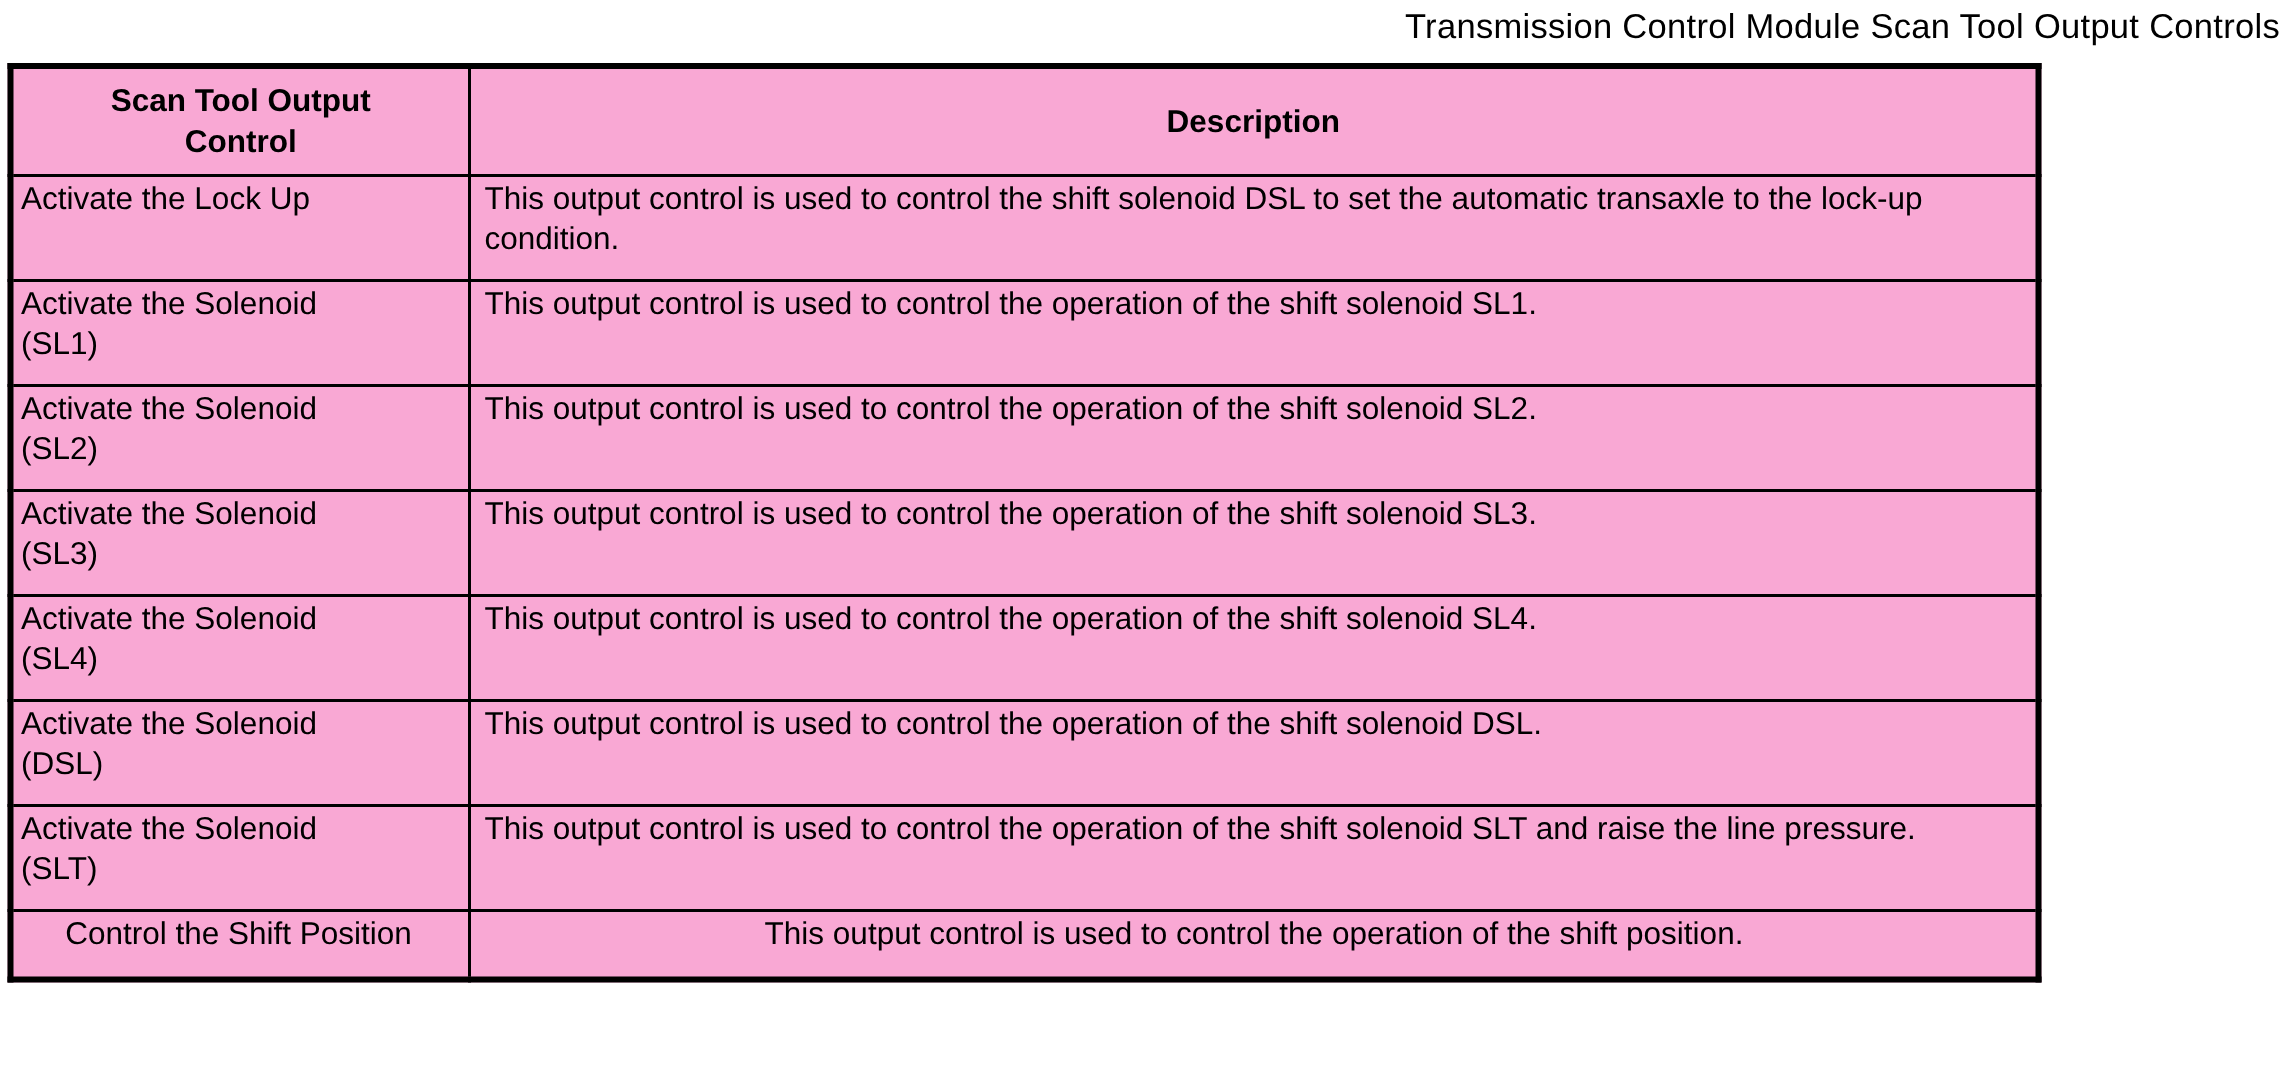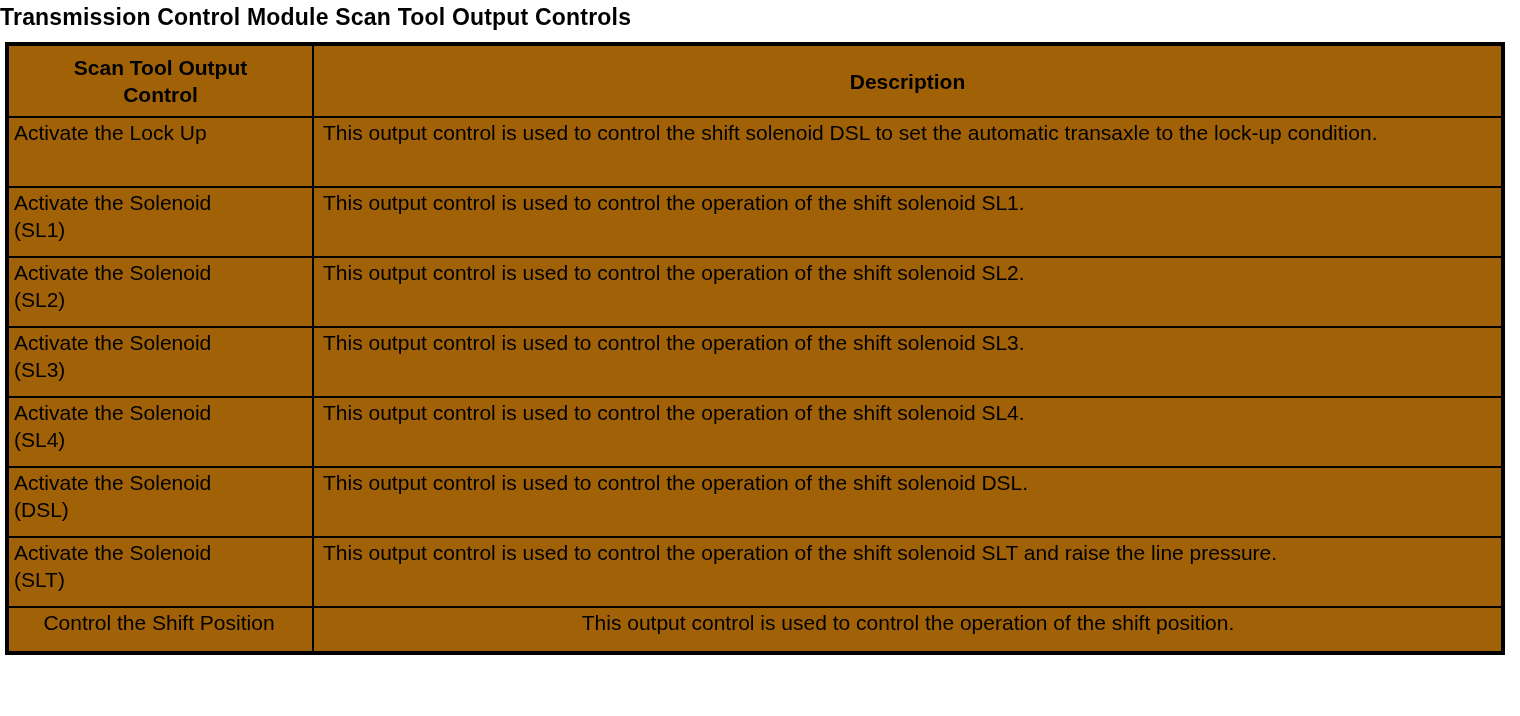--- a/index.html
+++ b/index.html
@@ -6,32 +6,32 @@
     margin: 0;
     padding: 0;
     background: #ffffff;
     width: 1520px;
     height: 716px;
     overflow: hidden;
     font-family: "Liberation Sans", sans-serif;
     color: #000000;
   }
   .page-title {
-    text-align: left;
+    text-align: right;
     font-size: 23px;
-    font-weight: bold;
+    font-weight: normal;
     margin: 4px 0 11px 0;
     letter-spacing: 0.2px;
   }
   table.output-controls {
     border-collapse: collapse;
     table-layout: fixed;
-    width: 1500px;
+    width: 1356px;
     margin-left: 5px;
-    background: #a16207;
+    background: #f9a8d4;
     border: 4px solid #000000;
   }
   table.output-controls th,
   table.output-controls td {
     border: 2px solid #000000;
     font-size: 21px;
     line-height: 27px;
     white-space: pre-line;
     overflow: hidden;
   }

